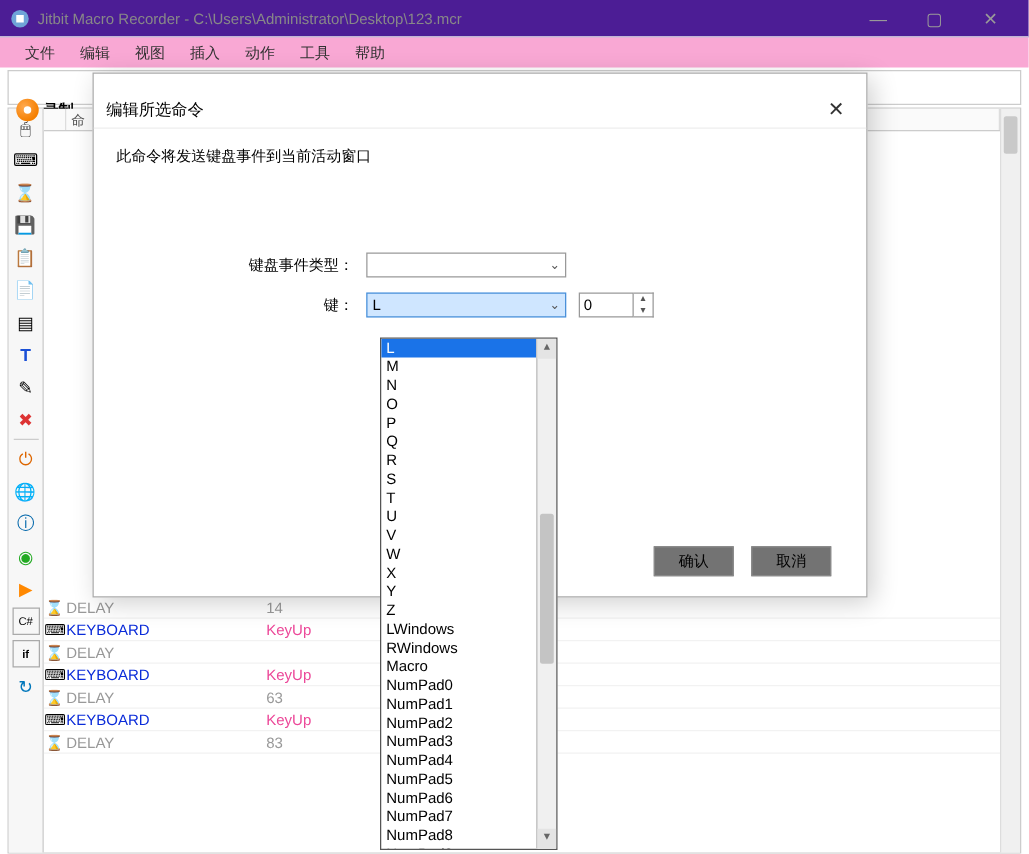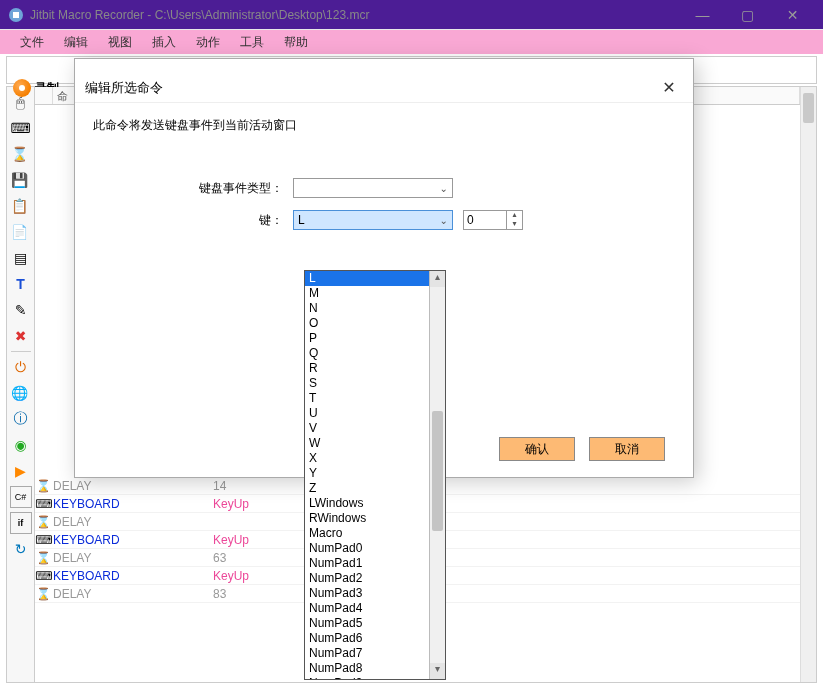--- a/index.html
+++ b/index.html
@@ -45,32 +45,32 @@
 
 
 .vscroll { width: 16px; background: #f0f0f0; border-left: 1px solid #ddd; position: relative; }
 .vscroll .thumb { position: absolute; left: 2px; right: 2px; top: 6px; height: 30px; background: #c9c9c9; border-radius: 2px; }
 
 
 .dialog { position: absolute; left: 74px; top: 58px; width: 620px; height: 420px; background: #fff; border: 1px solid #aaa; box-shadow: 4px 4px 20px rgba(0,0,0,0.2); z-index: 50; }
 .dlg-title { height: 30px; display: flex; align-items: center; justify-content: space-between; padding: 0 10px; font-size: 13px; border-bottom: 1px solid #eee; margin-top: 14px; }
 .dlg-close { width: 28px; height: 28px; display: flex; align-items: center; justify-content: center; font-size: 16px; cursor: pointer; color: #333; }
 .dlg-body { padding: 14px 18px; font-size: 12px; position: relative; height: calc(100% - 30px); }
-.dlg-desc { margin-bottom: 44px; }
+.dlg-desc { margin-bottom: 68px; }
 .field-row { display: flex; align-items: center; margin-bottom: 12px; }
 .field-row .lbl { width: 200px; text-align: right; padding-right: 10px; }
 .field-row .sel { width: 160px; height: 20px; border: 1px solid #999; background: #fff; font-size: 12px; display: flex; align-items: center; justify-content: space-between; padding: 0 4px; }
 .field-row .sel.highlight { background: #cfe6ff; border-color: #4a90d9; }
 .field-row .num { width: 44px; height: 20px; border: 1px solid #999; display: flex; align-items: center; padding: 0 3px; margin-left: 10px; }
 .field-row .spin { width: 16px; height: 20px; border: 1px solid #999; border-left: none; display: flex; flex-direction: column; }
 .field-row .spin div { flex:1; font-size:8px; text-align:center; line-height:8px; color:#555; }
 .sel .chev { font-size: 10px; color: #555; }
 
 .dlg-btns { position: absolute; bottom: 30px; right: 28px; display: flex; gap: 14px; }
-.dlg-btn { width: 76px; height: 24px; border: 1px solid #888; background: #fdba74; font-size: 12px; display: flex; align-items: center; justify-content: center; cursor: pointer; text-align: right; }
+.dlg-btn { width: 64px; height: 24px; border: 1px solid #888; background: #737373; font-size: 12px; display: flex; align-items: center; justify-content: center; cursor: pointer; text-align: right; }
 
 
 .dropdown { position: absolute; left: 304px; top: 270px; width: 142px; height: 410px; background: #fff; border: 1px solid #555; z-index: 100; overflow: hidden; display: flex; }
 .dd-items { flex: 1; font-family: "Courier New", monospace; font-size: 12px; }
 .dd-item { height: 15px; line-height: 15px; padding: 0 4px; cursor: pointer; white-space: nowrap; }
 .dd-item.sel { background: #1a73e8; color: #fff; }
 .dd-scroll { width: 16px; background: #f0f0f0; border-left: 1px solid #bbb; position: relative; }
 .dd-scroll .arrow { height: 16px; text-align: center; font-size: 10px; color: #666; background: #e4e4e4; }
 .dd-scroll .th { position: absolute; left: 2px; right: 2px; top: 140px; height: 120px; background: #c4c4c4; border-radius: 2px; }
 

